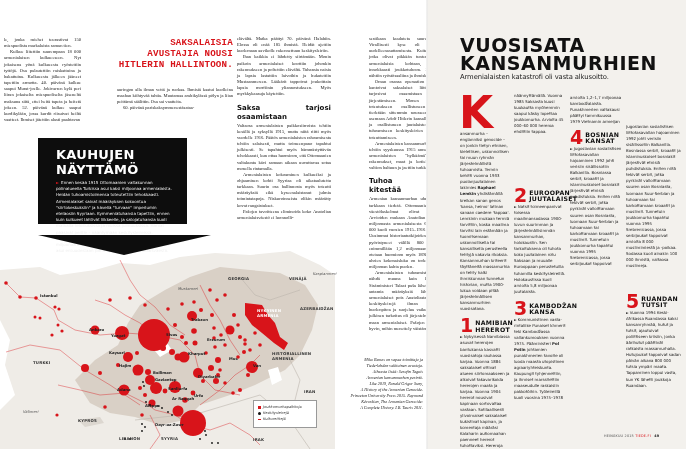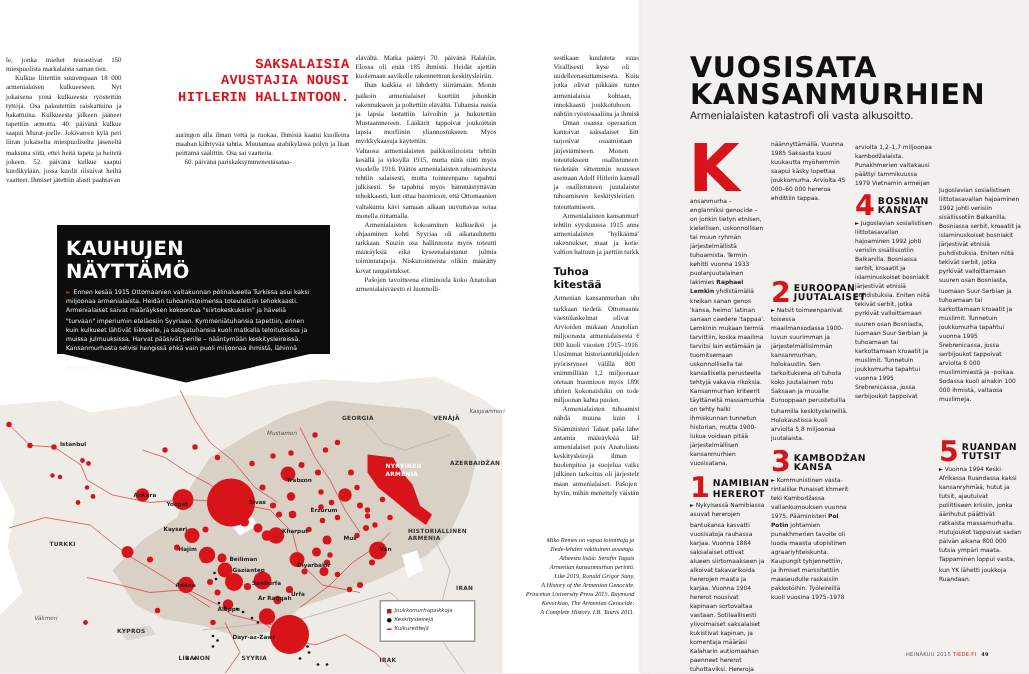--- a/index.html
+++ b/index.html
@@ -9,21 +9,21 @@
   .page-right { position: relative; width: 258px; height: 449px; background: #f3f1ed; overflow: hidden; }
   .gutter { position: absolute; left: 426px; top: 0; width: 10px; height: 449px; background: linear-gradient(to right, #f3f3f3, #dcd9d4 50%, #f3f1ed); }
 
   .col { position: absolute; font-size: 4.6px; line-height: 6.15px; color: #222; text-align: justify; }
   .col p { text-indent: 6px; margin-bottom: 0; }
   .col p.noindent { text-indent: 0; }
   .col h3 { font-family: "DejaVu Sans", sans-serif; font-weight: bold; font-size: 7px; line-height: 9px; margin: 6px 0 1px; color: #111; }
 
   .pullquote { position: absolute; left: 117px; top: 37px; width: 116px; text-align: right; color: #d8141a; font-family: Liberation Mono, monospace; font-weight: bold; font-size: 9.2px; line-height: 11px; letter-spacing: 0.2px; }
 
-  .blackbox { position: absolute; left: 38px; top: 150px; width: 182px; height: 86px; background: #0d0d0d; color: #fff; padding: 9px 12px 0 6px; }
+  .blackbox { position: absolute; left: 38px; top: 138px; width: 149px; height: 86px; background: #0d0d0d; color: #fff; padding: 9px 12px 0 18px; }
   .blackbox-arrow { position: absolute; left: 38px; top: 235px; width: 0; height: 0; border-left: 86px solid transparent; border-right: 87px solid transparent; border-top: 20px solid #0d0d0d; }
   .blackbox h2 { font-family: "DejaVu Sans", sans-serif; font-weight: bold; font-size: 13px; line-height: 15px; letter-spacing: 0.3px; margin-bottom: 3px; }
   .blackbox .body { font-family: "DejaVu Sans", sans-serif; font-size: 4.05px; line-height: 6.2px; color: #f0f0f0; }
   .blackbox .bullet { color: #d8141a; font-size: 4px; margin-right: 2px; }
 
   .map { position: absolute; left: 0; top: 245px; width: 335px; height: 204px; }
   .map-label { position: absolute; font-family: "DejaVu Sans", sans-serif; font-weight: bold; font-size: 3.8px; color: #222; white-space: nowrap; }
   .map-label.sea { font-weight: normal; font-style: italic; color: #555; }
   .map-label.country { font-size: 3.9px; letter-spacing: 0.2px; color: #333; }
   .map-label.white { color: #fff; }
@@ -61,20 +61,21 @@
     <div class="pullquote">SAKSALAISIA AVUSTAJIA NOUSI HITLERIN HALLINTOON.</div>
 
     <div class="col" style="left:117px; top:87px; width:116px;">
       <p class="noindent">auringon alla ilman vettä ja ruokaa. Ihmisiä kaatui kuolleina maahan kiihtyvää tahtia. Muutamaa arabikylässä pölyn ja liian peittämä säälittin. Osa sai vaatteita.</p>
       <p>60. päivänä pariskaksymmenestäsataa-</p>
     </div>
 
     <div class="col" style="left:237px; top:36px; width:94px;">
       <p class="noindent">elävältä. Matka päättyi 70. päivänä Halabiin. Elossa oli enää 185 ihmistä. Heidät ajettiin kuolemaan aavikolle rakennettuun keskitysleiriin.</p>
       <p>Ihan kaikkia ei lähdetty siirtämään. Monin paikoin armenialaiset koottiin johonkin rakennukseen ja poltettiin elävältä. Tuhansia naisia ja lapsia lastattiin laivoihin ja hukutettiin Mustaanmereen. Lääkärit tappoivat joukoittain lapsia morfiinin yliannostukseen. Myös myrkkykaasuja käytettiin.</p>
+      <h3>Saksa tarjosi osaamistaan</h3>
       <p class="noindent">Valtaosa armenialaisten paikkosiirroista tehtiin kesällä ja syksyllä 1915, mutta niitä riitti myös vuodelle 1916. Päätös armenialaisten rahoamisesta tehtiin salaisesti, mutta toimeenpano tapahtui julkisesti. Se tapahtui myös hämmästyttävän tehokkaasti, kun ottaa huomioon, että Ottomaanien valtakunta kävi samaan aikaan uuvuttavaa sotaa monella rintamalla.</p>
       <p>Armenialaisten kokoaminen kulkueiksi ja ohjaaminen kohti Syyriaa oli aikataulutettu tarkkaan. Suurin osa hallinnosta myös toteutti määräyksiä eikä kyseenalaistanut julmia toimintatapoja. Niskuroinneista olikin määrätty kovat rangaistukset.</p>
       <p>Pašojen tavoitteena eliminoida koko Anatolian armenialaisväestö ei luonnolli-</p>
     </div>
 
     <div class="col" style="left:337px; top:36px; width:86px;margin-left:32px;">
       <p class="noindent">sestikaan kuuluteta suureen yleisöön. Virallisesti kyse oli armenialaisten uudelleenasuttamisesta. Kuitenkaan kaikki, jotka olivat pikkään tunteneet antipatiaa armenialaisia kohtaan, osallistuivat innokkaasti joukkotuhoon. Palkkio työstä nähtiin ryöstösaaliina ja ihmiskaupalla.</p>
       <p>Oman osansa operaation toteuttamisesta kantoivat saksalaiset liittolaiset, jotka tarjosivat osaamistaan kuljetusten järjestämiseen. Monen kansanmurhan toteutukseen osallistuneen saksalaisen tiedetään sittemmin nousseen merkittävään asemaan Adolf Hitlerin kansallissosialistisessa ja osallistuneen juutalaisten ja muiden tuhoamiseen keskitysleirien ja holokaustin toteuttamiseen.</p>
       <p>Armenialaisten kansanmurhan viimeisetkin tehtiin syyskuussa 1915 annettiin laki, jolla armenialaisten "hylkäämä" omaisuus, rakennukset, maat ja kotieläimet, otettiin valtion haltuun ja jaettiin turkkilaisille.</p>
       <h3>Tuhoa vaikea kitestää</h3>

